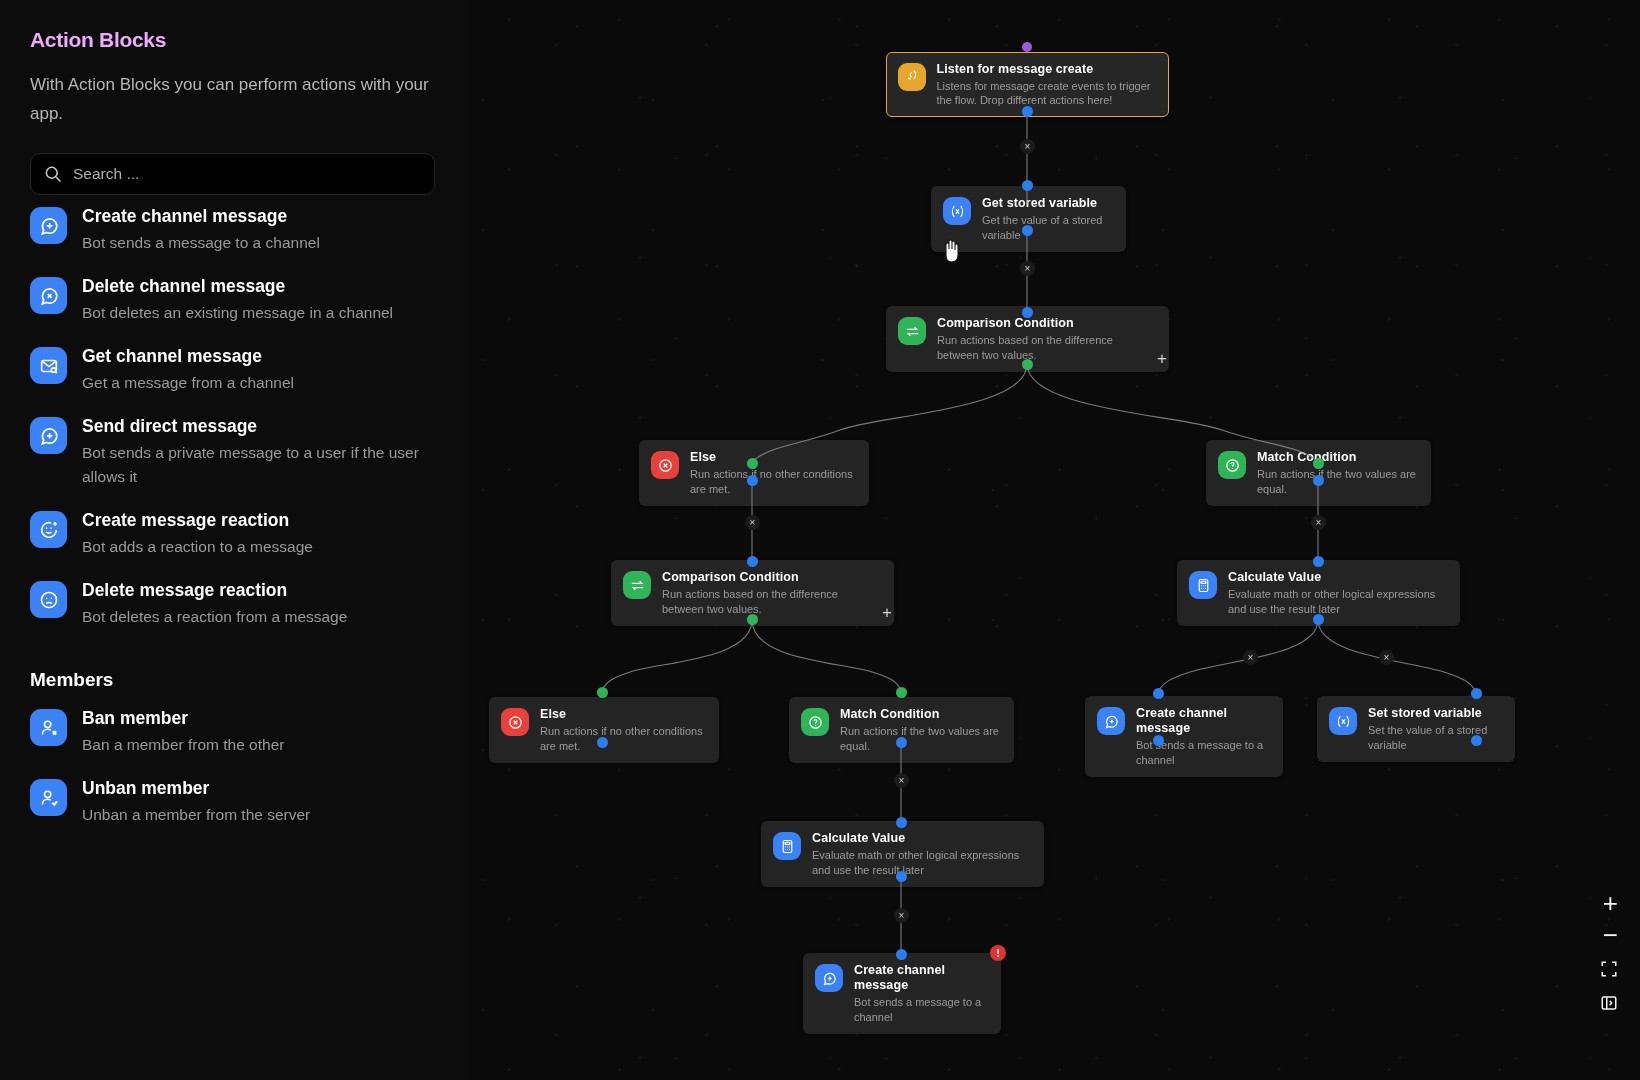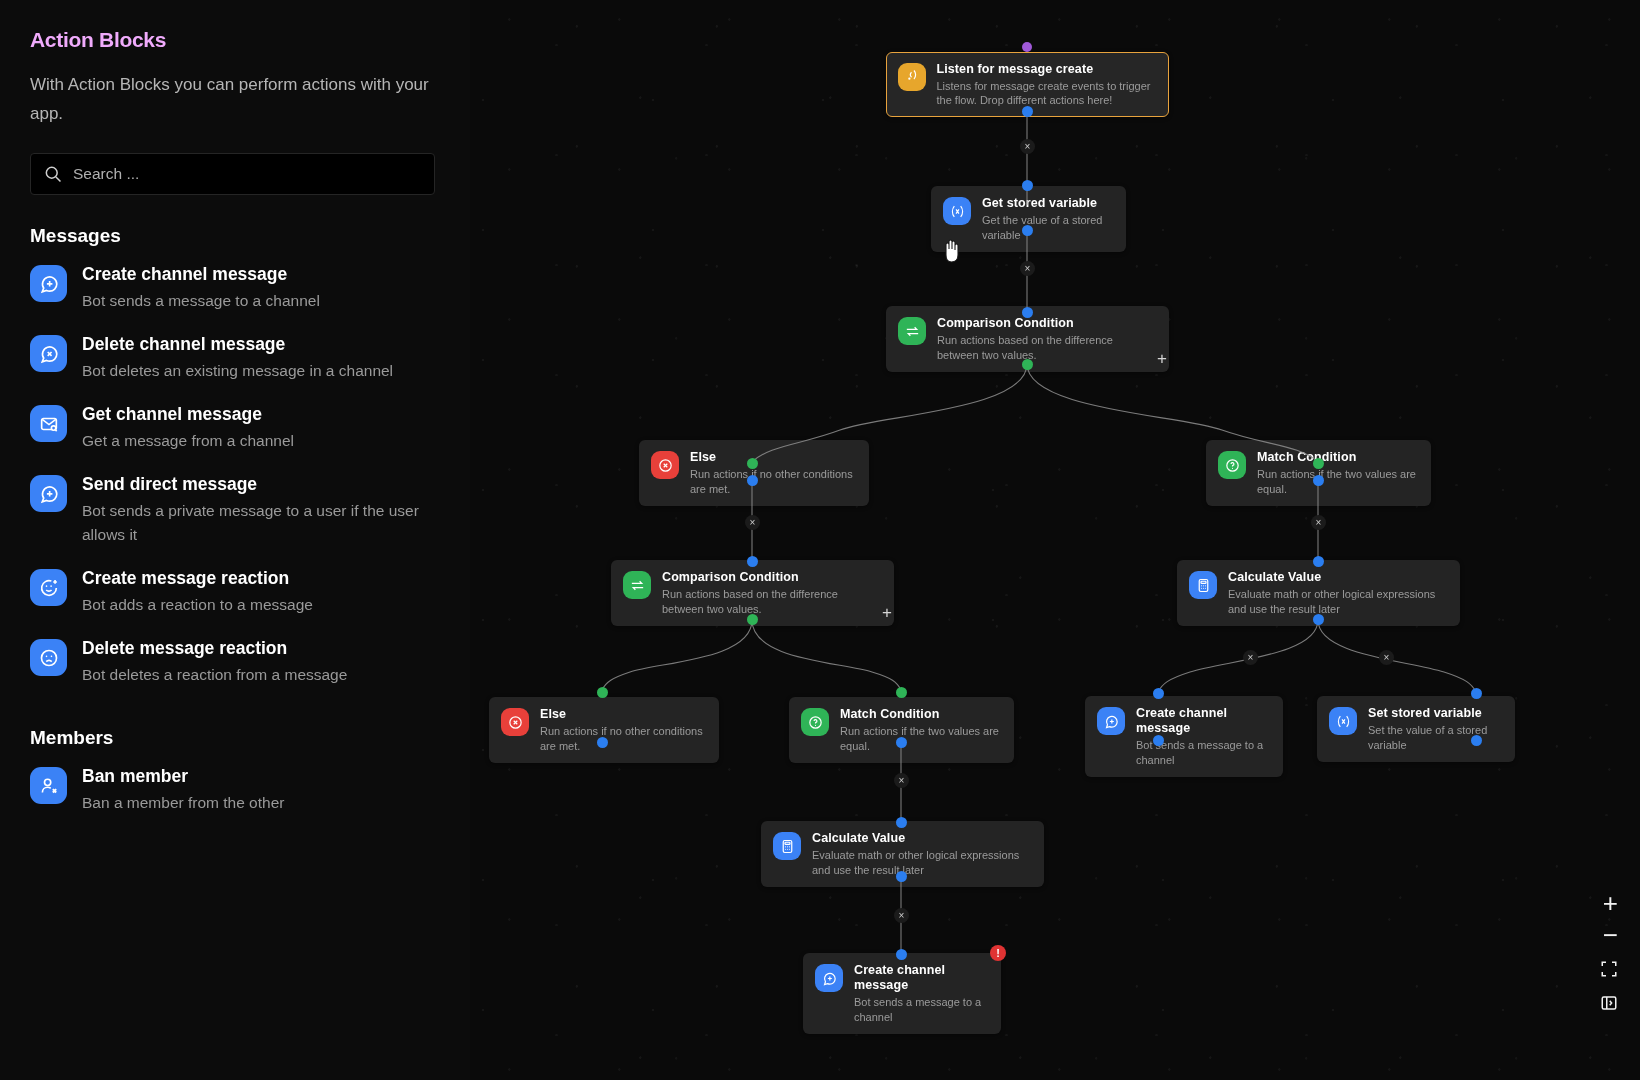--- a/index.html
+++ b/index.html
@@ -34,21 +34,21 @@
     overflow: hidden;
     z-index: 5;
   }
   .sb-title { font-size: 21px; font-weight: bold; letter-spacing: -.3px; color: #f0abfc; }
   .sb-sub {
     margin-top: 18px; font-size: 17px; line-height: 29px; color: #b6b6b6; font-weight: 400;
     max-width: 400px;
   }
   .search-wrap {
     position: relative; margin-top: 25px; width: 405px; height: 42px;
-    background: #000; border: 1px solid #252525; border-radius: 4px;
+    background: #000; border: 1px solid #252525; border-radius: 10px;
     display: flex; align-items: center; padding: 0 12px;
   }
   .search-ico { width: 20px; height: 20px; flex: 0 0 20px; color: #cfcfcf; }
   .search-input {
     background: transparent; border: none; outline: none;
     color: #d2d2d2; font-size: 15.5px; font-family: inherit;
     margin-left: 10px; width: 330px;
   }
   .search-input::placeholder { color: #b0b0b0; }
 
@@ -420,21 +420,20 @@
     <div class="search-wrap">
       <span class="search-ico">
         <svg viewBox="0 0 24 24" fill="none" stroke="currentColor" stroke-width="1.8">
             <circle cx="10.5" cy="10.5" r="6.5"></circle>
             <path d="M15.5 15.5L21 21"></path>
           </svg>
       </span>
       <input class="search-input" placeholder="Search ..." style="">
     </div>
 
-    <div class="group-head">Messages</div>
 
     <div class="act">
       <div class="act-ico">
         <svg viewBox="0 0 24 24">
             <path d="M20.5 12a7.8 7.8 0 0 1-7.8 7.8c-1.25 0-2.4-.27-3.45-.75L4.6 20.6l1.6-4.2A7.8 7.8 0 1 1 20.5 12z"></path>
             <path d="M12.7 8.8v6M9.7 11.8h6"></path>
           </svg>
       </div>
       <div class="act-txt">
         <div class="act-title">Create channel message</div>
@@ -524,16 +523,29 @@
             <path d="M4.8 19c0-3.4 2.6-5.6 5.7-5.6 1.3 0 2.5.4 3.4 1"></path>
             <path d="M16.2 15.4l3.6 3.6M19.8 15.4l-3.6 3.6" stroke-width="2.2"></path>
           </svg>
       </div>
       <div class="act-txt">
         <div class="act-title">Ban member</div>
         <div class="act-desc">Ban a member from the other</div>
       </div>
     </div>
 
+    <div class="act">
+      <div class="act-ico">
+        <svg viewBox="0 0 24 24">
+            <circle cx="10.5" cy="8" r="3.4"></circle>
+            <path d="M4.8 19c0-3.4 2.6-5.6 5.7-5.6 1.3 0 2.5.4 3.4 1"></path>
+            <path d="M15.6 17.2l2.1 2.1 3.2-3.6" stroke-width="2.2"></path>
+          </svg>
+      </div>
+      <div class="act-txt">
+        <div class="act-title">Unban member</div>
+        <div class="act-desc">Unban a member from the server</div>
+      </div>
+    </div>
 
   </div>
 
 </div>
 
 </body></html>

